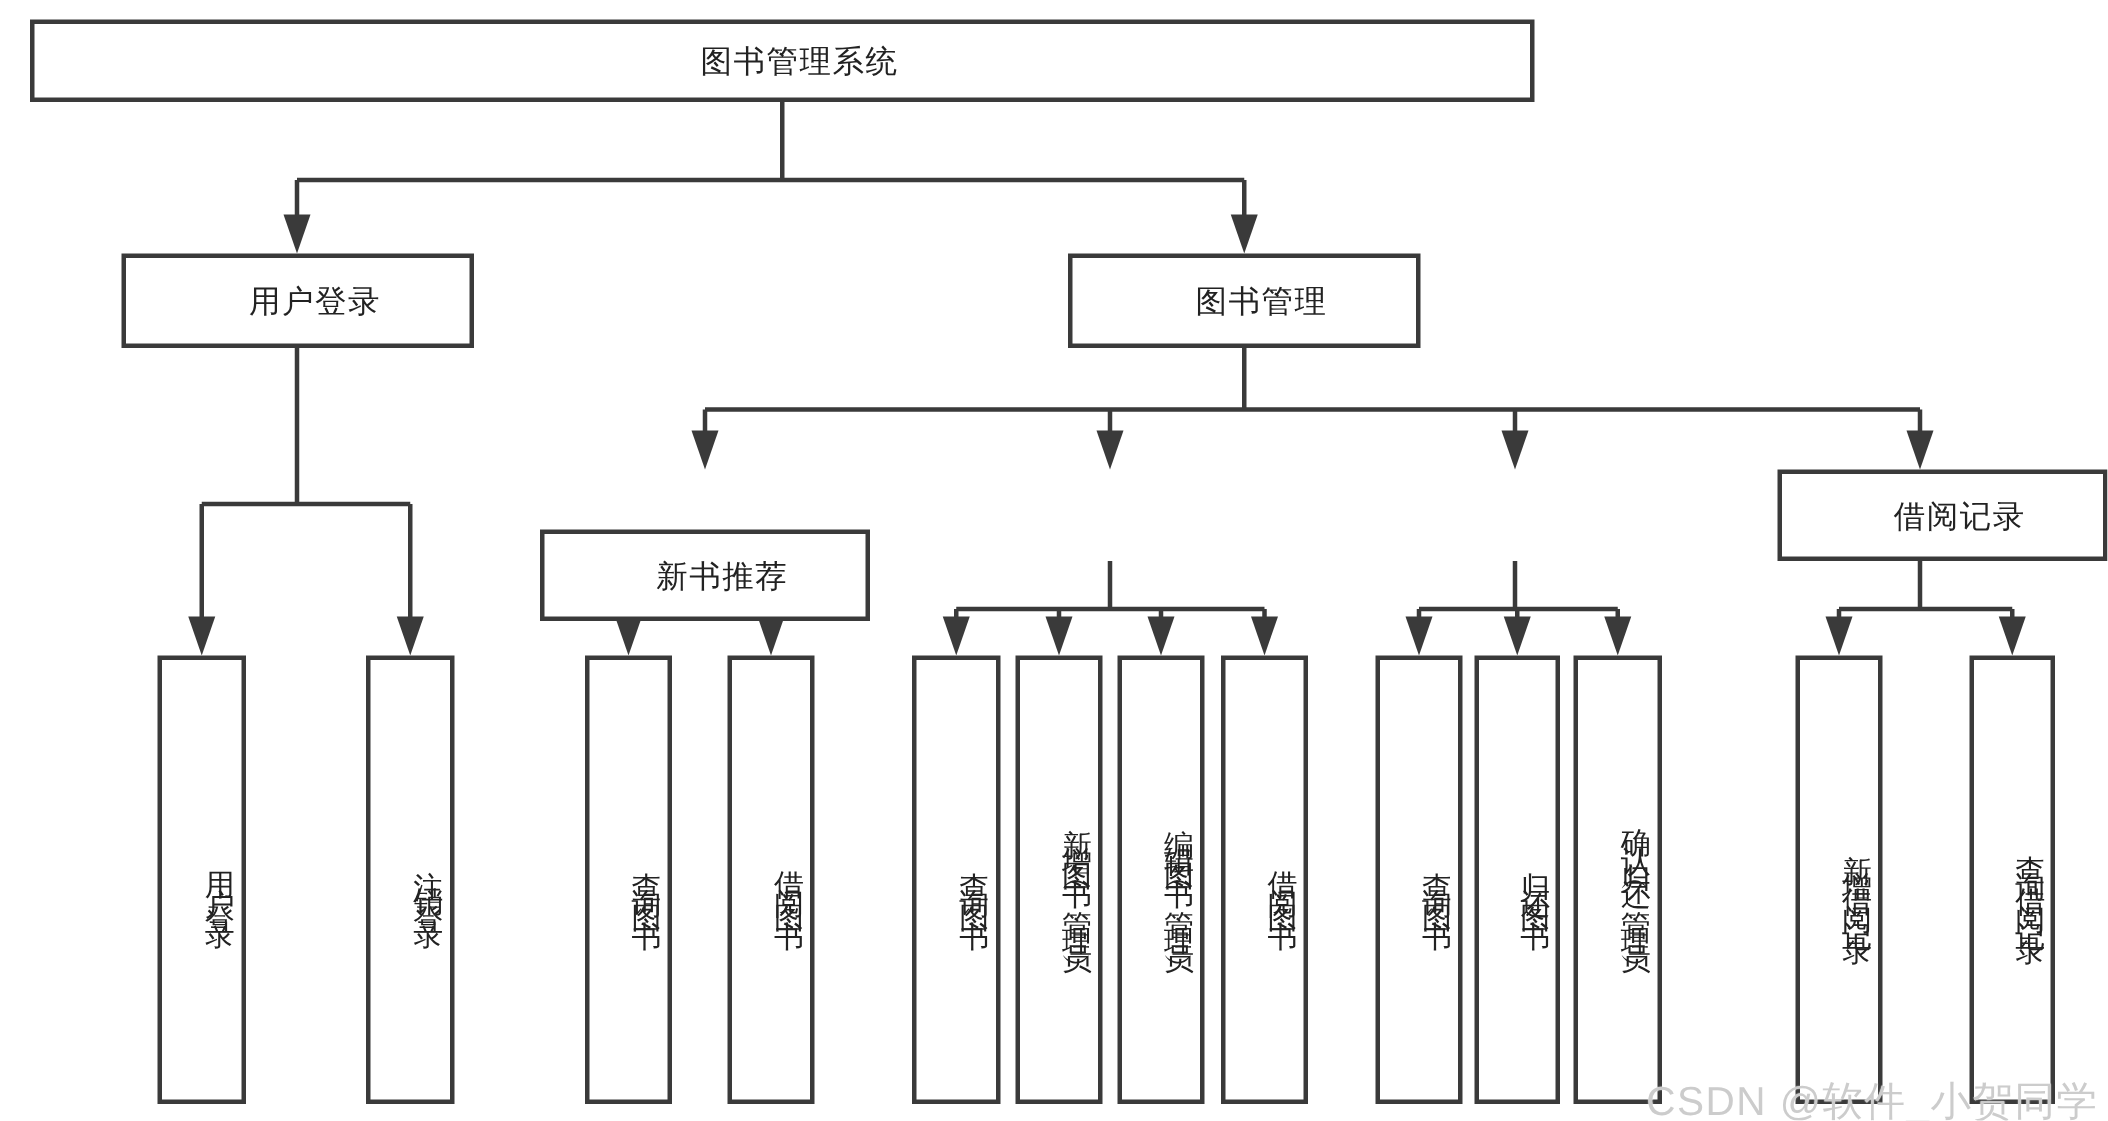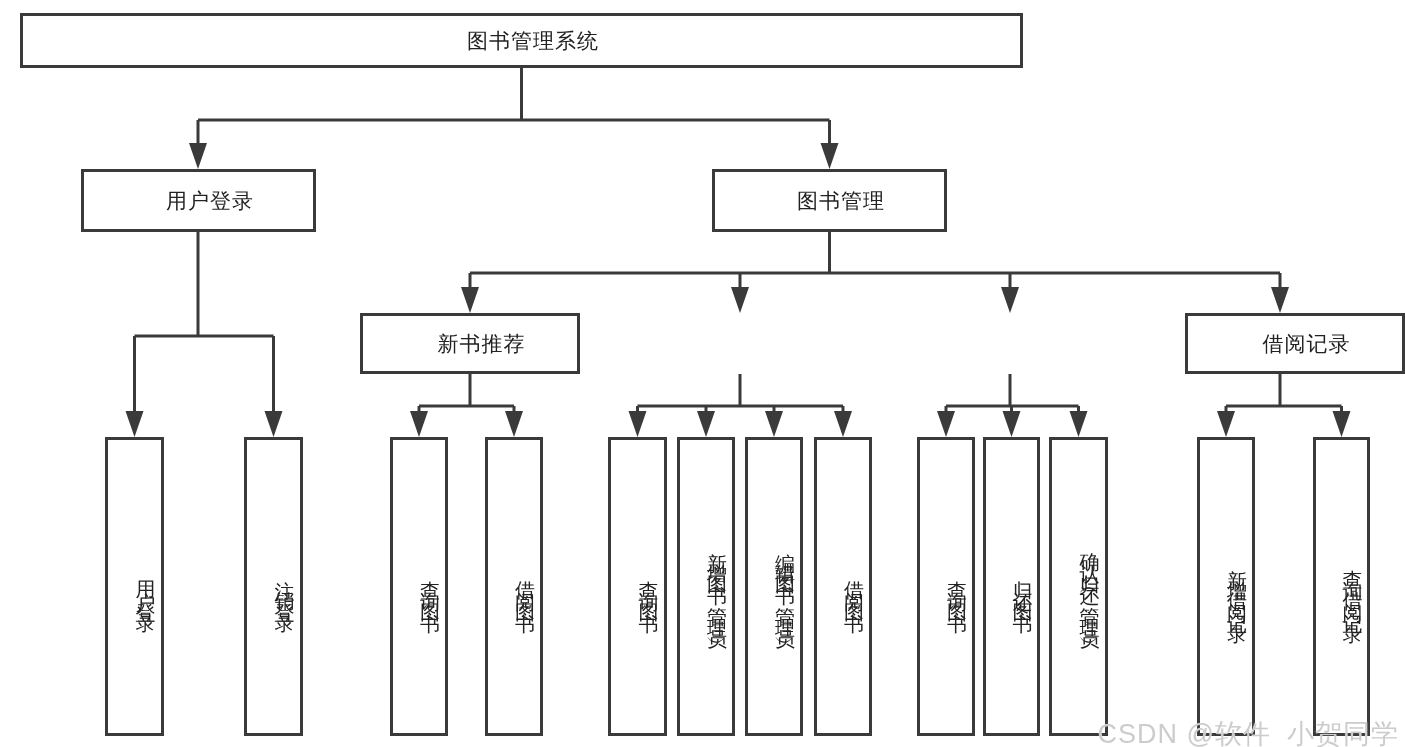--- a/index.html
+++ b/index.html
@@ -97,21 +97,21 @@
       <polygon points="1217,411 1235,411 1226,437"></polygon>
       <polygon points="1332.5,411 1350.5,411 1341.5,437"></polygon>
     </g>
   </svg>
 
   <div class="node hnode root-node">图书管理系统</div>
 
   <div class="node hnode lvl2" style="left:81px;">用户登录</div>
   <div class="node hnode lvl2" style="left:712px;">图书管理</div>
 
-  <div class="node hnode lvl3" style="left:360px;">新书推荐</div>
+  <div class="node hnode lvl3" style="left:360px;margin-top:40px;">新书推荐</div>
   <div class="node hnode lvl3" style="left:1170px;margin-left:15px;">借阅记录</div>
 
   <div class="node leaf" style="left:105px;width:59px;">用户登录</div>
   <div class="node leaf" style="left:244px;width:59px;">注销登录</div>
 
   <div class="node leaf" style="left:390px;width:58px;">查询图书</div>
   <div class="node leaf" style="left:485px;width:58px;">借阅图书</div>
 
   <div class="node leaf" style="left:608px;width:59px;">查询图书</div>
   <div class="node leaf" style="left:677px;width:58px;">新增图书（管理员）</div>

